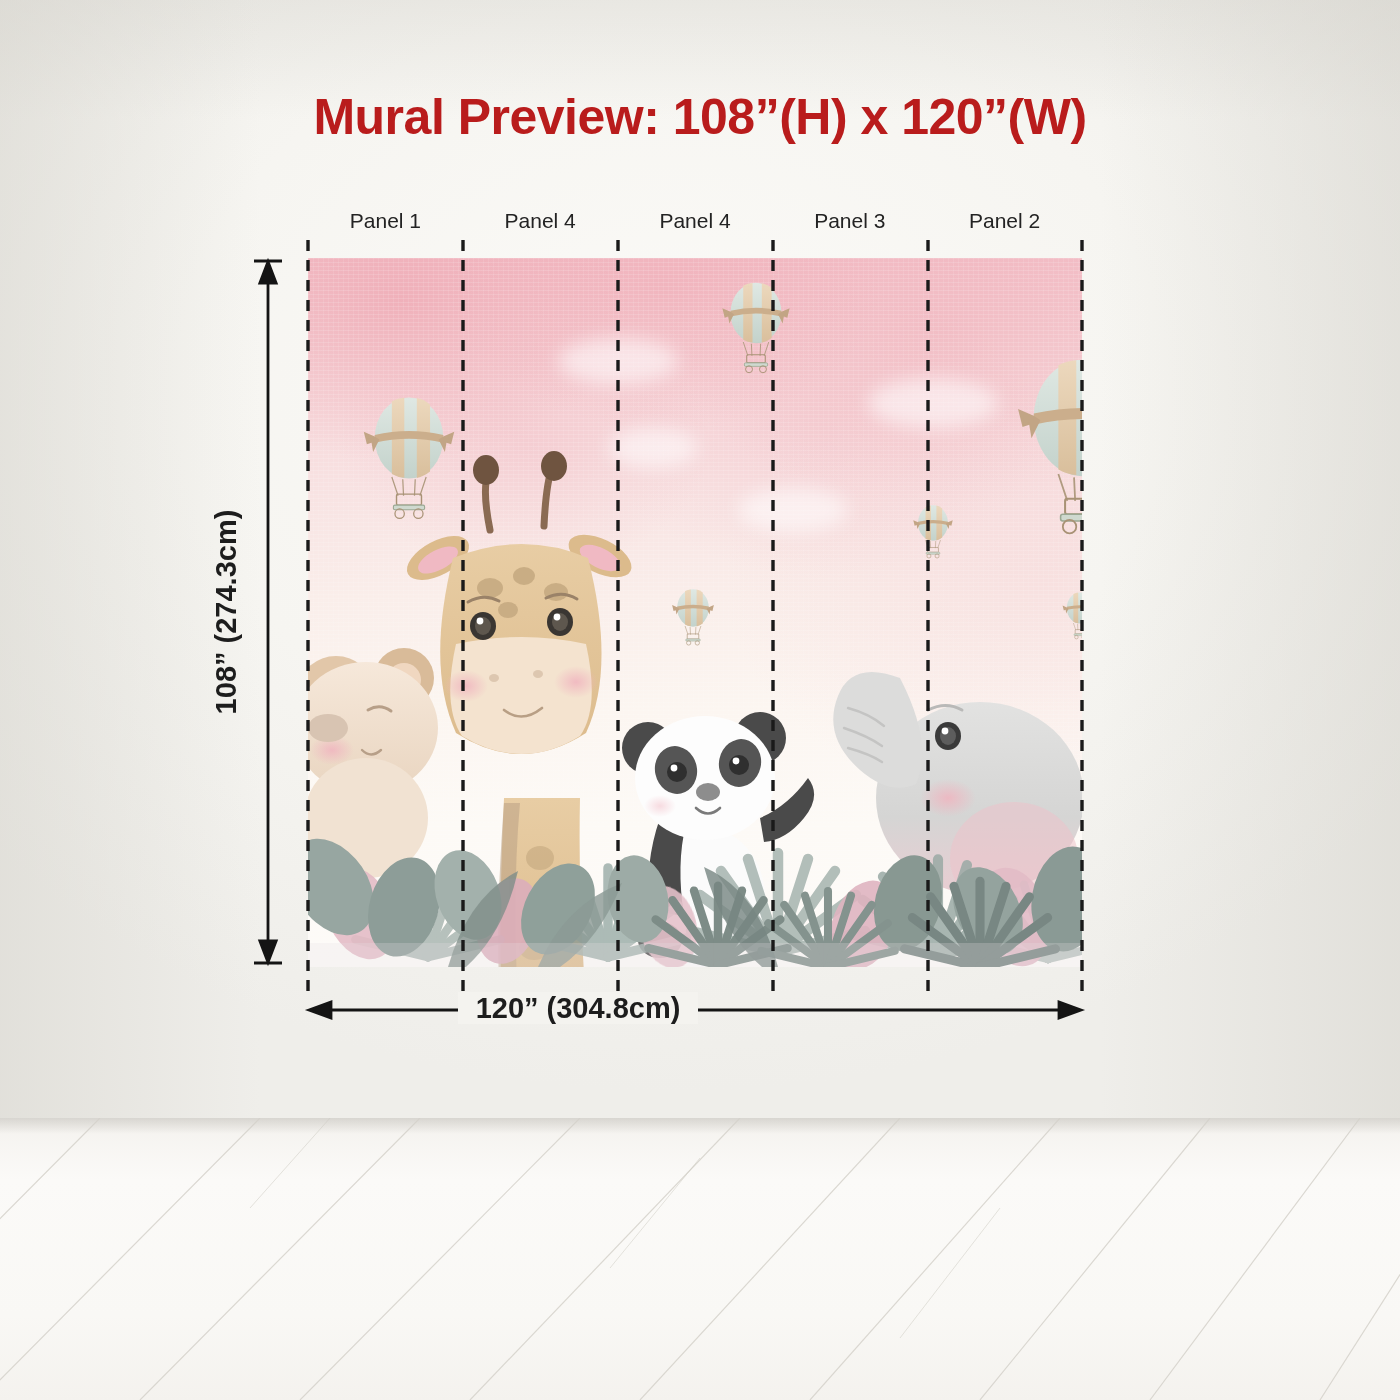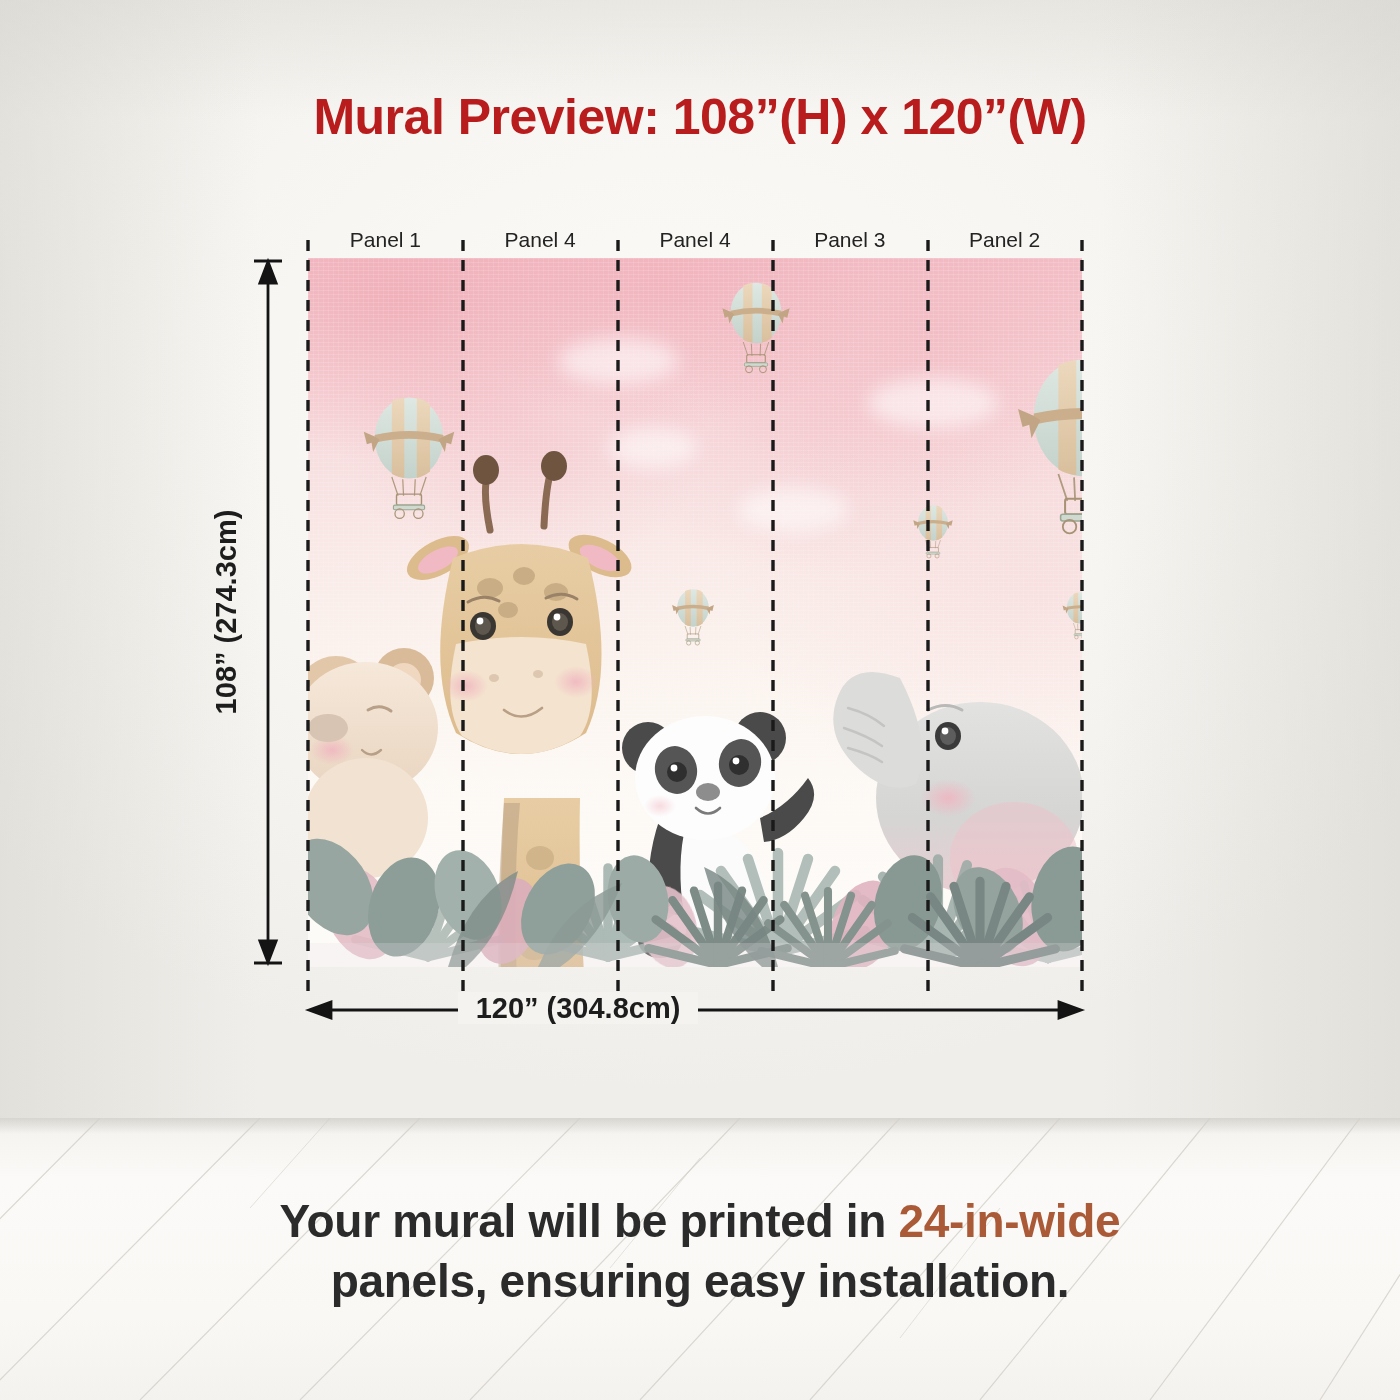--- a/index.html
+++ b/index.html
@@ -48,21 +48,21 @@
     text-align: center;
     font-size: 50px;
     font-weight: bold;
     color: #b91c1c;
     letter-spacing: -0.5px;
   }
 
   
   .panel-labels {
     position: absolute;
-    left: 308px; top: 224px;
+    left: 308px; top: 205px;
     width: 774px; height: 32px;
     display: flex;
   }
   .panel-label {
     flex: 1 1 0;
     text-align: center;
     font-size: 21px;
     color: #232323;
     line-height: 32px;
   }
@@ -526,18 +526,14 @@
         <line x1="1500" y1="0" x2="1320" y2="282"></line>
       </g>
       <g stroke="#cfccc4" stroke-width="0.9" fill="none" opacity="0.6">
         <line x1="330" y1="0" x2="250" y2="90"></line>
         <line x1="700" y1="40" x2="610" y2="150"></line>
         <line x1="1000" y1="90" x2="900" y2="220"></line>
       </g>
     </svg>
   </div>
 
-  <div class="caption">
-    <div><span>Your mural will be printed in </span><span class="accent">24-in-wide</span></div>
-    <div>panels, ensuring easy installation.</div>
-  </div>
 
 </div>
 
 </body></html>

